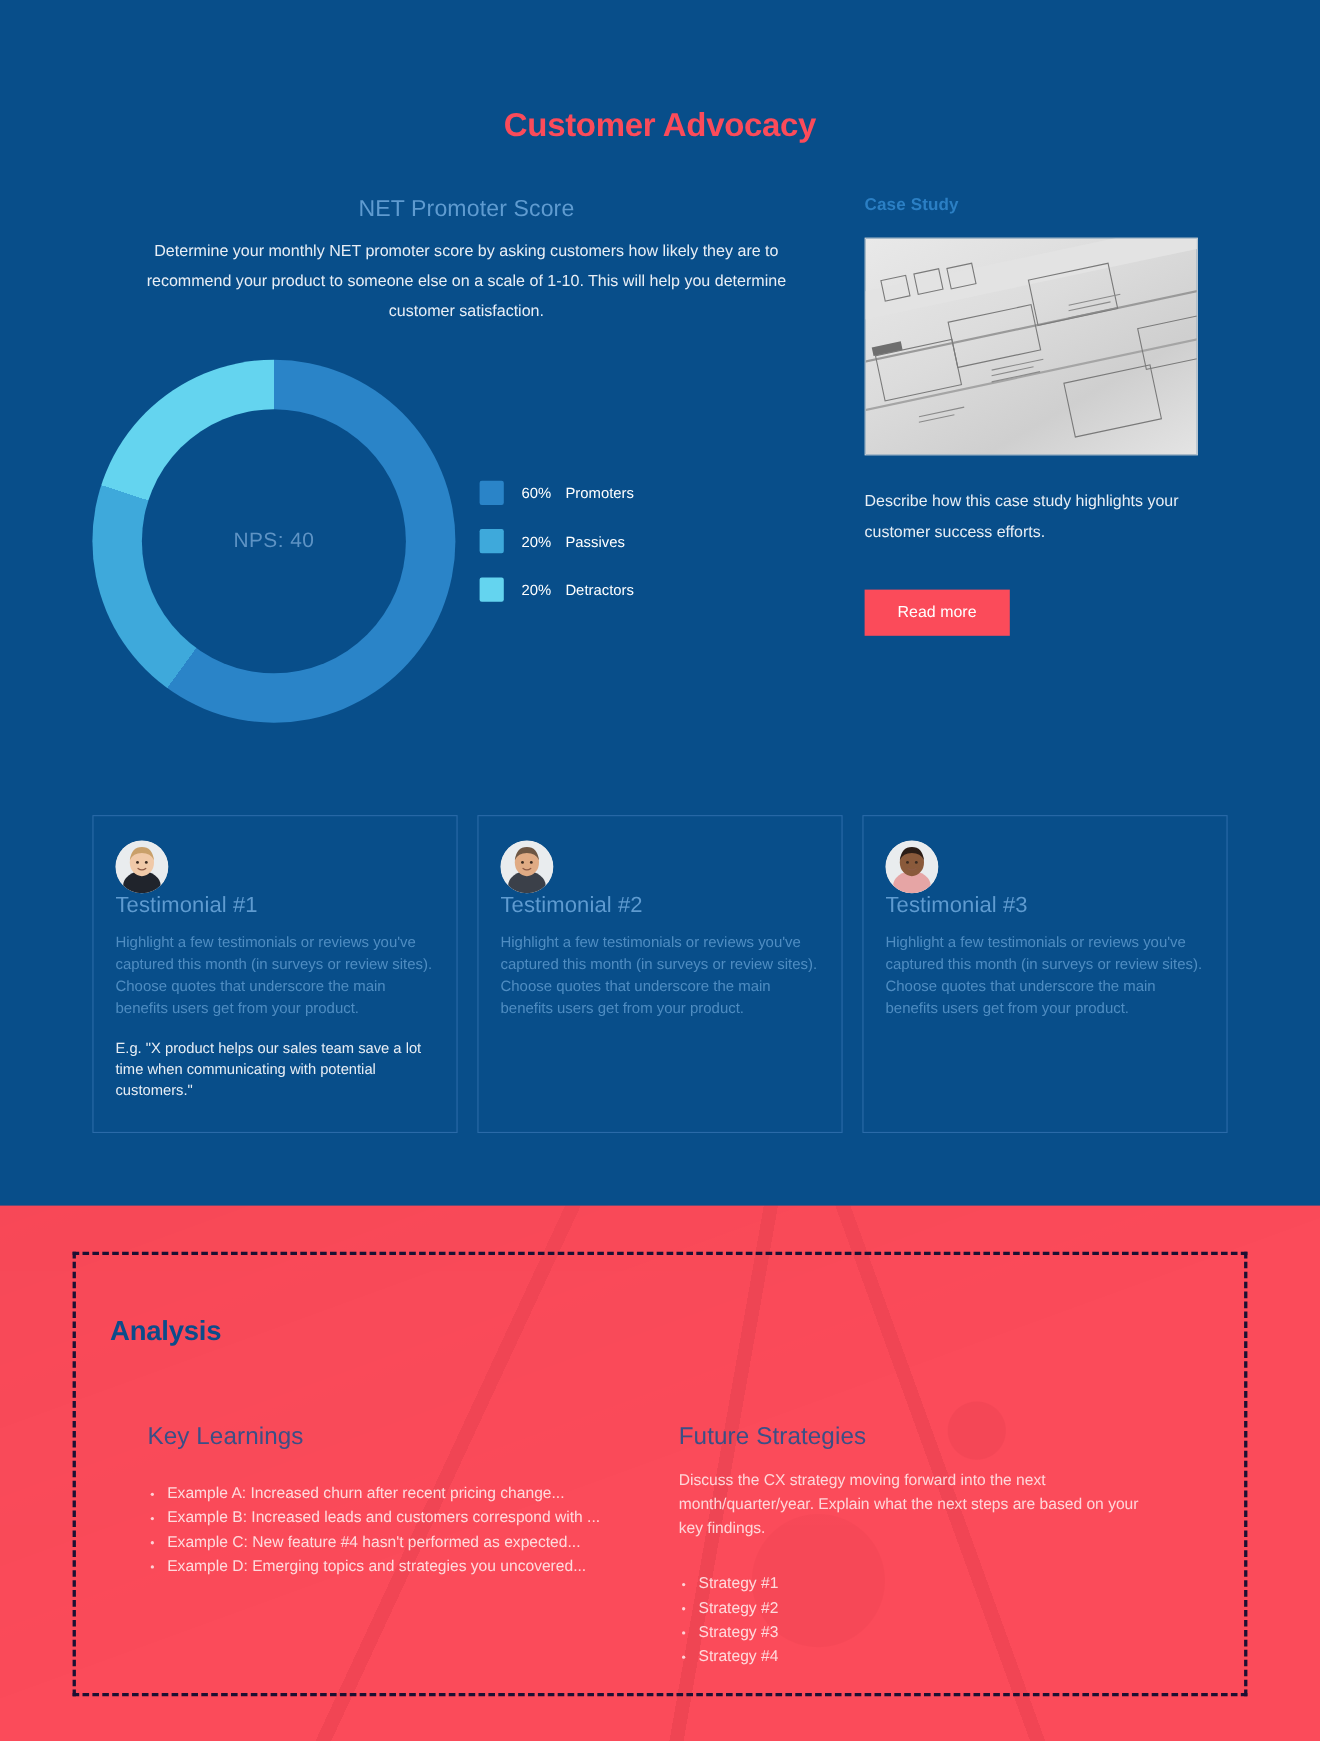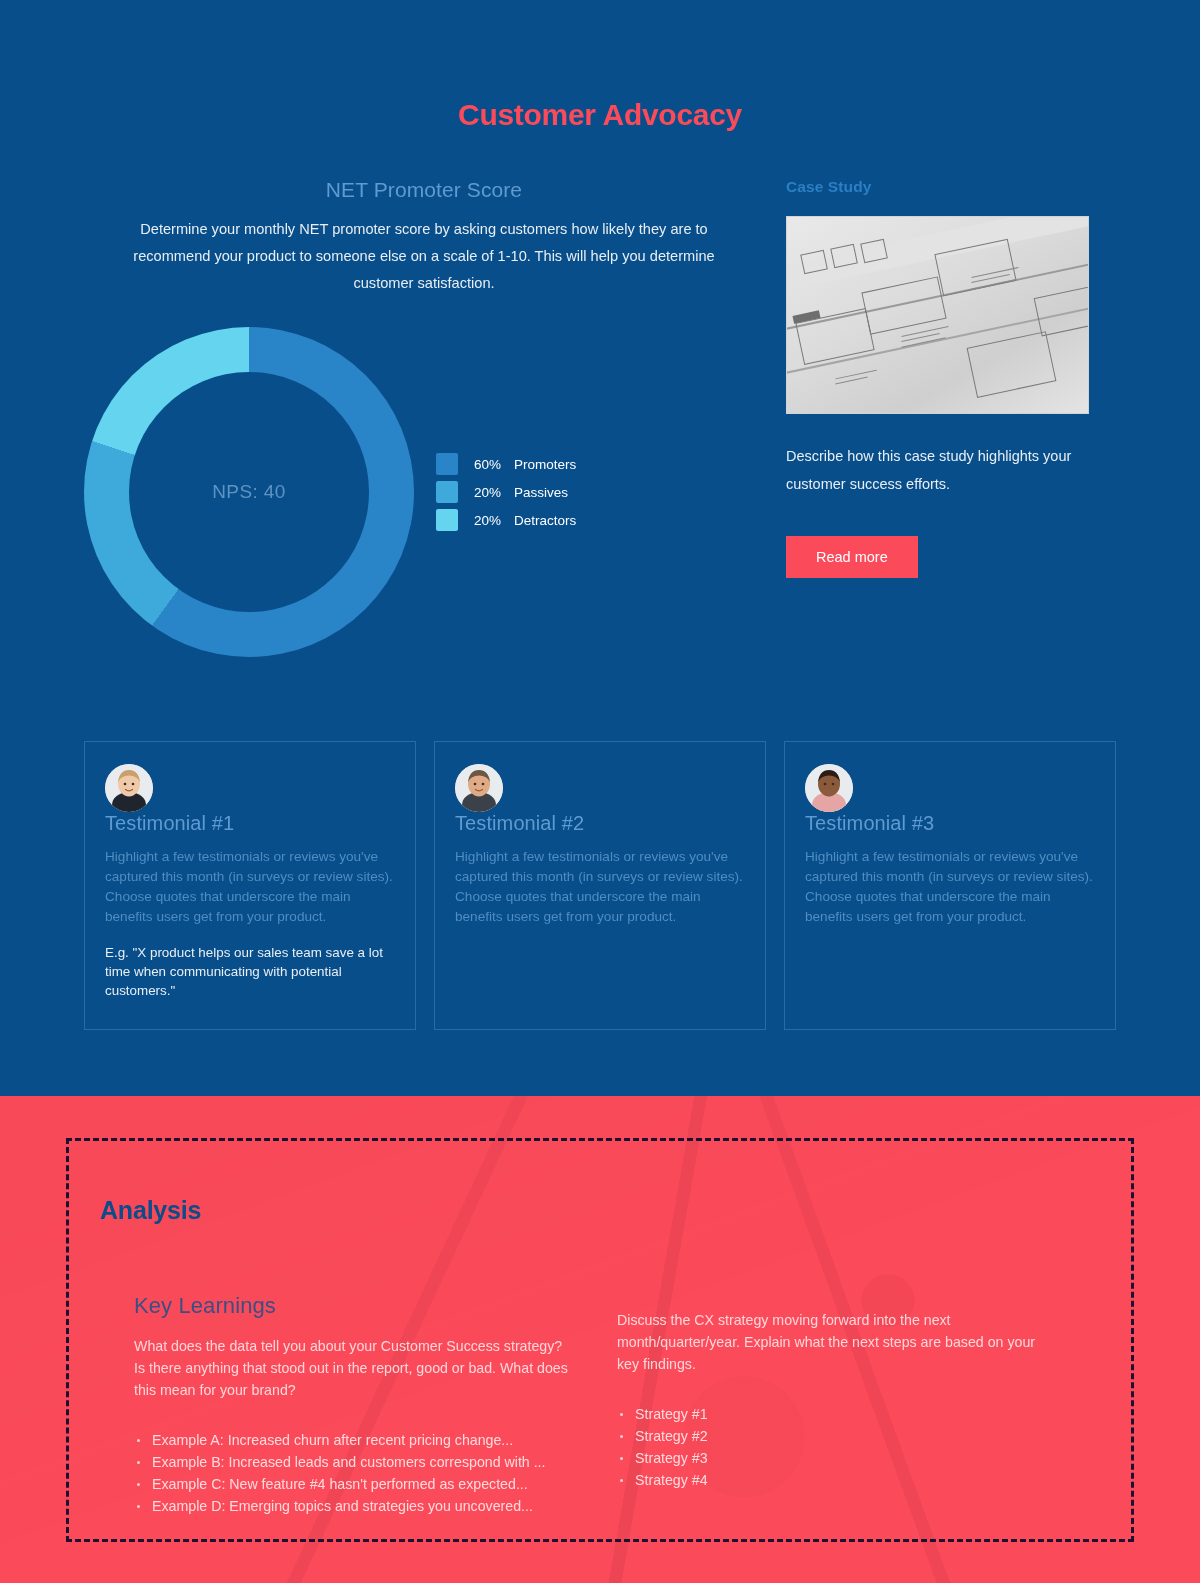--- a/index.html
+++ b/index.html
@@ -92,21 +92,21 @@
   .donut-center-label {
     color: #5e93c4;
     font-size: 19px;
     letter-spacing: 0.4px;
   }
 
   .legend {
     margin-left: 22px;
     display: flex;
     flex-direction: column;
-    gap: 6px;
+    gap: 22px;
   }
 
   .legend-row { display: flex; align-items: center; }
 
   .legend-swatch {
     width: 22px; height: 22px;
     border-radius: 2px;
     flex: 0 0 22px;
   }
 
@@ -433,30 +433,30 @@
   <div class="red-section">
     <div class="red-texture"></div>
 
     <div class="dashed-box">
       <h2 class="analysis-title">Analysis</h2>
 
       <div class="analysis-cols">
 
         <div class="acol">
           <h3 class="acol-title">Key Learnings</h3>
-          <p class="acol-desc">What does the data tell you about your Customer Success strategy? Is there anything that stood out in the report, good or bad. What does this mean for your brand?</p>
           <ul class="acol-list" id="key-learnings-list">
               <li>Example A: Increased churn after recent pricing change...</li>
               <li>Example B: Increased leads and customers correspond with ...</li>
               <li>Example C: New feature #4 hasn't performed as expected...</li>
               <li>Example D: Emerging topics and strategies you uncovered...</li>
             </ul>
         </div>
 
         <div class="acol">
+          <h3 class="acol-title">Future Strategies</h3>
           <p class="acol-desc">Discuss the CX strategy moving forward into the next month/quarter/year. Explain what the next steps are based on your key findings.</p>
           <ul class="acol-list" id="future-strategies-list">
               <li>Strategy #1</li>
               <li>Strategy #2</li>
               <li>Strategy #3</li>
               <li>Strategy #4</li>
             </ul>
         </div>
 
       </div>

